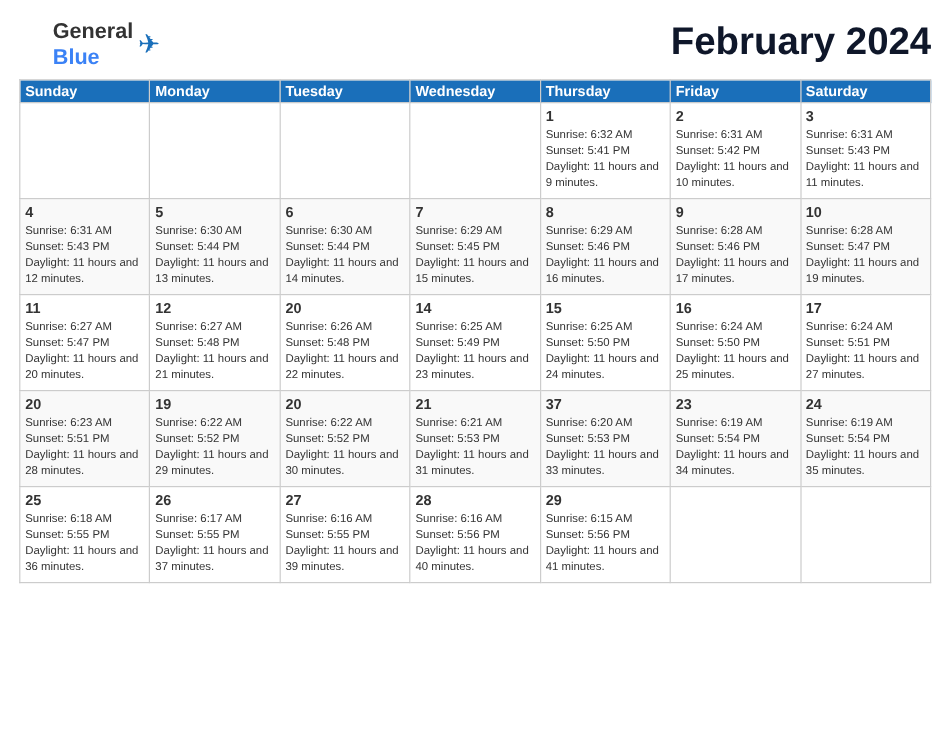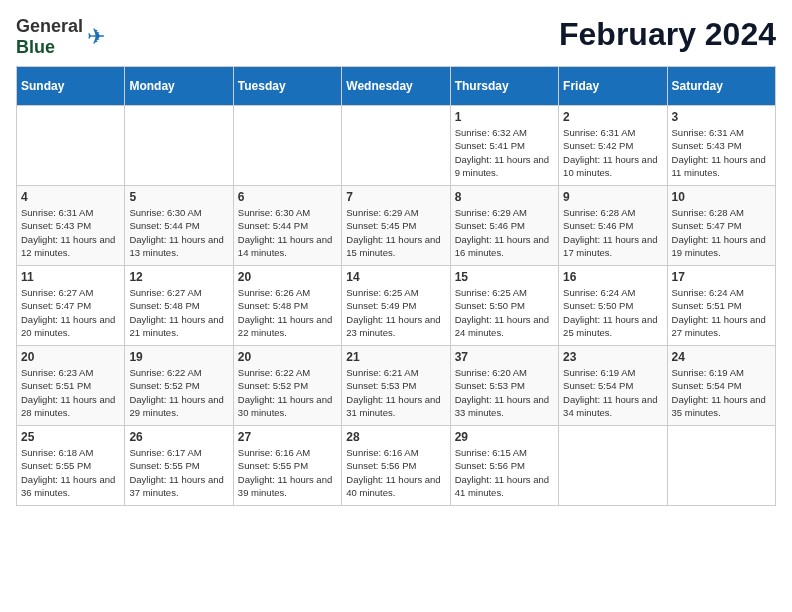--- a/index.html
+++ b/index.html
@@ -13,30 +13,31 @@
     .header {
       display: flex;
       align-items: flex-start;
       justify-content: space-between;
       margin-bottom: 4px;
     }
     .logo {
       display: flex;
       align-items: center;
       gap: 4px;
+      margin-left: 28px;
     }
     .logo-text-general {
       font-size: 18px;
       font-weight: bold;
       color: #333;
     }
     .logo-text-blue {
       font-size: 18px;
       font-weight: bold;
-      color: #14532d;
+      color: #3b82f6;
     }
     .logo-bird {
       color: #1a6fba;
       font-size: 22px;
     }
     .title-block {
       text-align: right;
     }
     .month-title {
       font-size: 32px;
@@ -50,21 +51,21 @@
     .calendar {
       width: 100%;
       border-collapse: collapse;
       margin-top: 8px;
     }
     .calendar th {
       background-color: #1a6fba;
       color: #fff;
       font-size: 12px;
       font-weight: bold;
-      padding: 12px 4px;
+      padding: 2px 4px;
       text-align: left;
       border: 1px solid #ccc;
     }
     .calendar td {
       border: 1px solid #ccc;
       vertical-align: top;
       padding: 4px;
       font-size: 10px;
       color: #333;
       width: calc(100% / 7);

